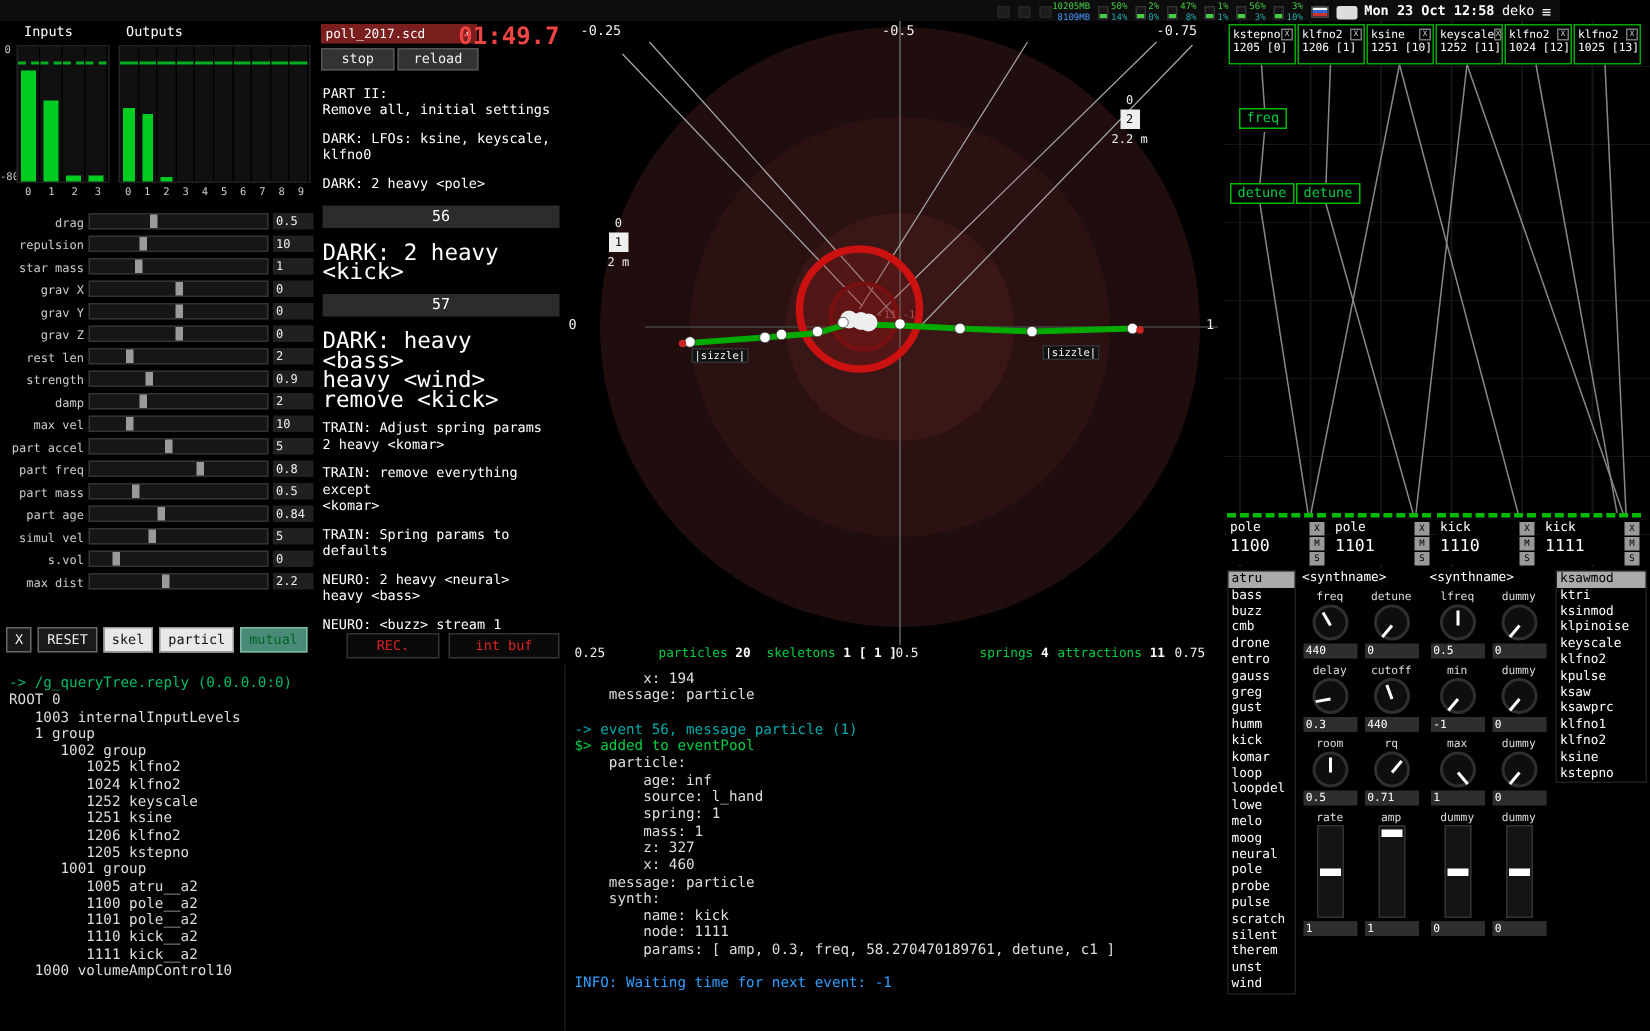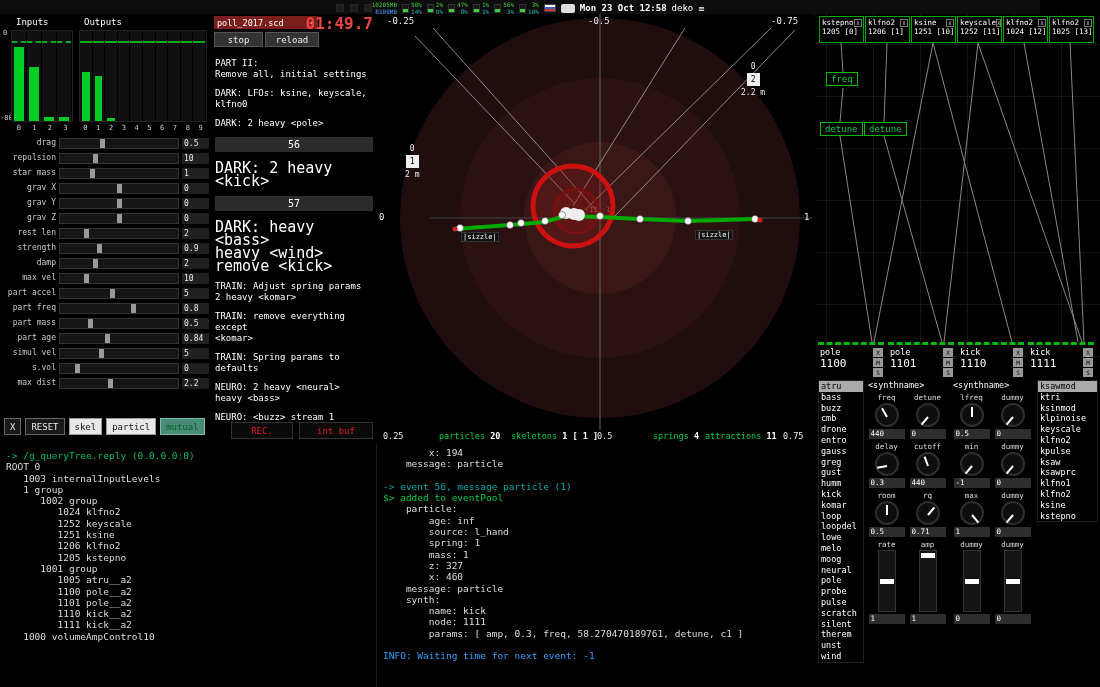--- a/index.html
+++ b/index.html
@@ -1,21 +1,21 @@
 <!DOCTYPE html>
 <html><head>
 <meta charset="utf-8">
 <style>
   *{margin:0;padding:0;box-sizing:border-box;}
   html,body{width:1100px;height:687px;overflow:hidden;background:#000;}
   body{font-family:"DejaVu Sans Mono", monospace;color:#ddd;}
   .app{position:absolute;inset:0;width:1100px;height:687px;background:#000;overflow:hidden;}
 
   
-  .menubar{position:absolute;left:0;top:0;width:1040px;height:14px;background:#0d0d0d;display:flex;justify-content:center;align-items:center;padding:8px 6px;font-size:9px;color:#eee;}
+  .menubar{position:absolute;left:0;top:0;width:1040px;height:14px;background:#0d0d0d;display:flex;justify-content:flex-end;align-items:center;padding:8px 6px;font-size:9px;color:#eee;}
   .mb-left{display:flex;gap:6px;align-items:center;}
   .mb-dim{width:8px;height:8px;background:#1d1d1d;border:1px solid #262626;}
   .mb-right{display:flex;align-items:center;gap:5px;height:100%;}
   .mem{display:flex;flex-direction:column;font-size:6px;line-height:7px;text-align:right;}
   .mem-free{color:#4c4;} .mem-used{color:#49f;}
   .stat-group{display:flex;align-items:center;gap:2px;}
   .stat-icon{width:7px;height:9px;background:linear-gradient(to top,#4c4 40%,#161616 40%);border:1px solid #333;}
   .stat-col{display:flex;flex-direction:column;font-size:6px;line-height:7px;text-align:right;}
   .stat-top{color:#4c4;} .stat-bottom{color:#2aa;}
   .flag{width:12px;height:8px;background:linear-gradient(#fff 33%,#36c 33% 66%,#c33 66%);border:1px solid #444;display:inline-block;}
@@ -34,21 +34,21 @@
   #in-meter{left:11px;width:62px;}
   #out-meter{left:79px;width:128px;}
   .mch{flex:1;position:relative;background:#101010;border-right:1px solid #000;}
   .mfill{position:absolute;bottom:0;left:2px;right:2px;background:#00cc22;}
   .peak-line{position:absolute;left:0;right:0;top:10px;border-top:2px dashed #00cc22;opacity:.85;}
   .mnums{position:absolute;top:110px;display:flex;font-size:7px;color:#ccc;}
   #in-nums{left:11px;width:62px;}
   #out-nums{left:79px;width:128px;}
   .mnum{flex:1;text-align:center;}
   #sliders{position:absolute;left:0;top:124px;width:211px;}
-  .slider-row{display:flex;align-items:flex-start;height:15px;padding:0 2px;gap:3px;}
+  .slider-row{display:flex;align-items:flex-end;height:15px;padding:0 2px;gap:3px;}
   .slider-label{width:54px;text-align:right;font-size:8px;color:#ccc;white-space:nowrap;}
   .slider-track{flex:1;height:11px;background:#161616;border:1px solid #333;position:relative;}
   .slider-handle{position:absolute;top:0;bottom:0;width:5px;background:#9a9a9a;}
   .slider-value{width:27px;height:11px;background:#202020;font-size:8px;color:#eee;line-height:11px;padding-left:2px;}
   .ctrl-buttons{position:absolute;left:4px;top:404px;display:flex;gap:4px;}
   .btn{height:17px;padding:0 5px;font-size:9px;display:flex;align-items:center;justify-content:center;border:1px solid #666;background:#1a1a1a;color:#eee;white-space:nowrap;}
   .btn.light{background:#e8e8e8;color:#111;border-color:#999;}
   .btn.active{background:#4a8a78;color:#062;border-color:#7cbaa8;}
 
   
@@ -501,20 +501,21 @@
       <span class="vs axis" style="left:408px;">0.75</span>
     </div>
   </div>
 
   <div class="term tree-term" id="tree-term">
       <div class="tline accent">-&gt; /g_queryTree.reply (0.0.0.0:0)</div>
       <div class="tline plain">ROOT 0</div>
       <div class="tline plain">   1003 internalInputLevels</div>
       <div class="tline plain">   1 group</div>
       <div class="tline plain">      1002 group</div>
+      <div class="tline plain">         1025 klfno2</div>
       <div class="tline plain">         1024 klfno2</div>
       <div class="tline plain">         1252 keyscale</div>
       <div class="tline plain">         1251 ksine</div>
       <div class="tline plain">         1206 klfno2</div>
       <div class="tline plain">         1205 kstepno</div>
       <div class="tline plain">      1001 group</div>
       <div class="tline plain">         1005 atru__a2</div>
       <div class="tline plain">         1100 pole__a2</div>
       <div class="tline plain">         1101 pole__a2</div>
       <div class="tline plain">         1110 kick__a2</div>

